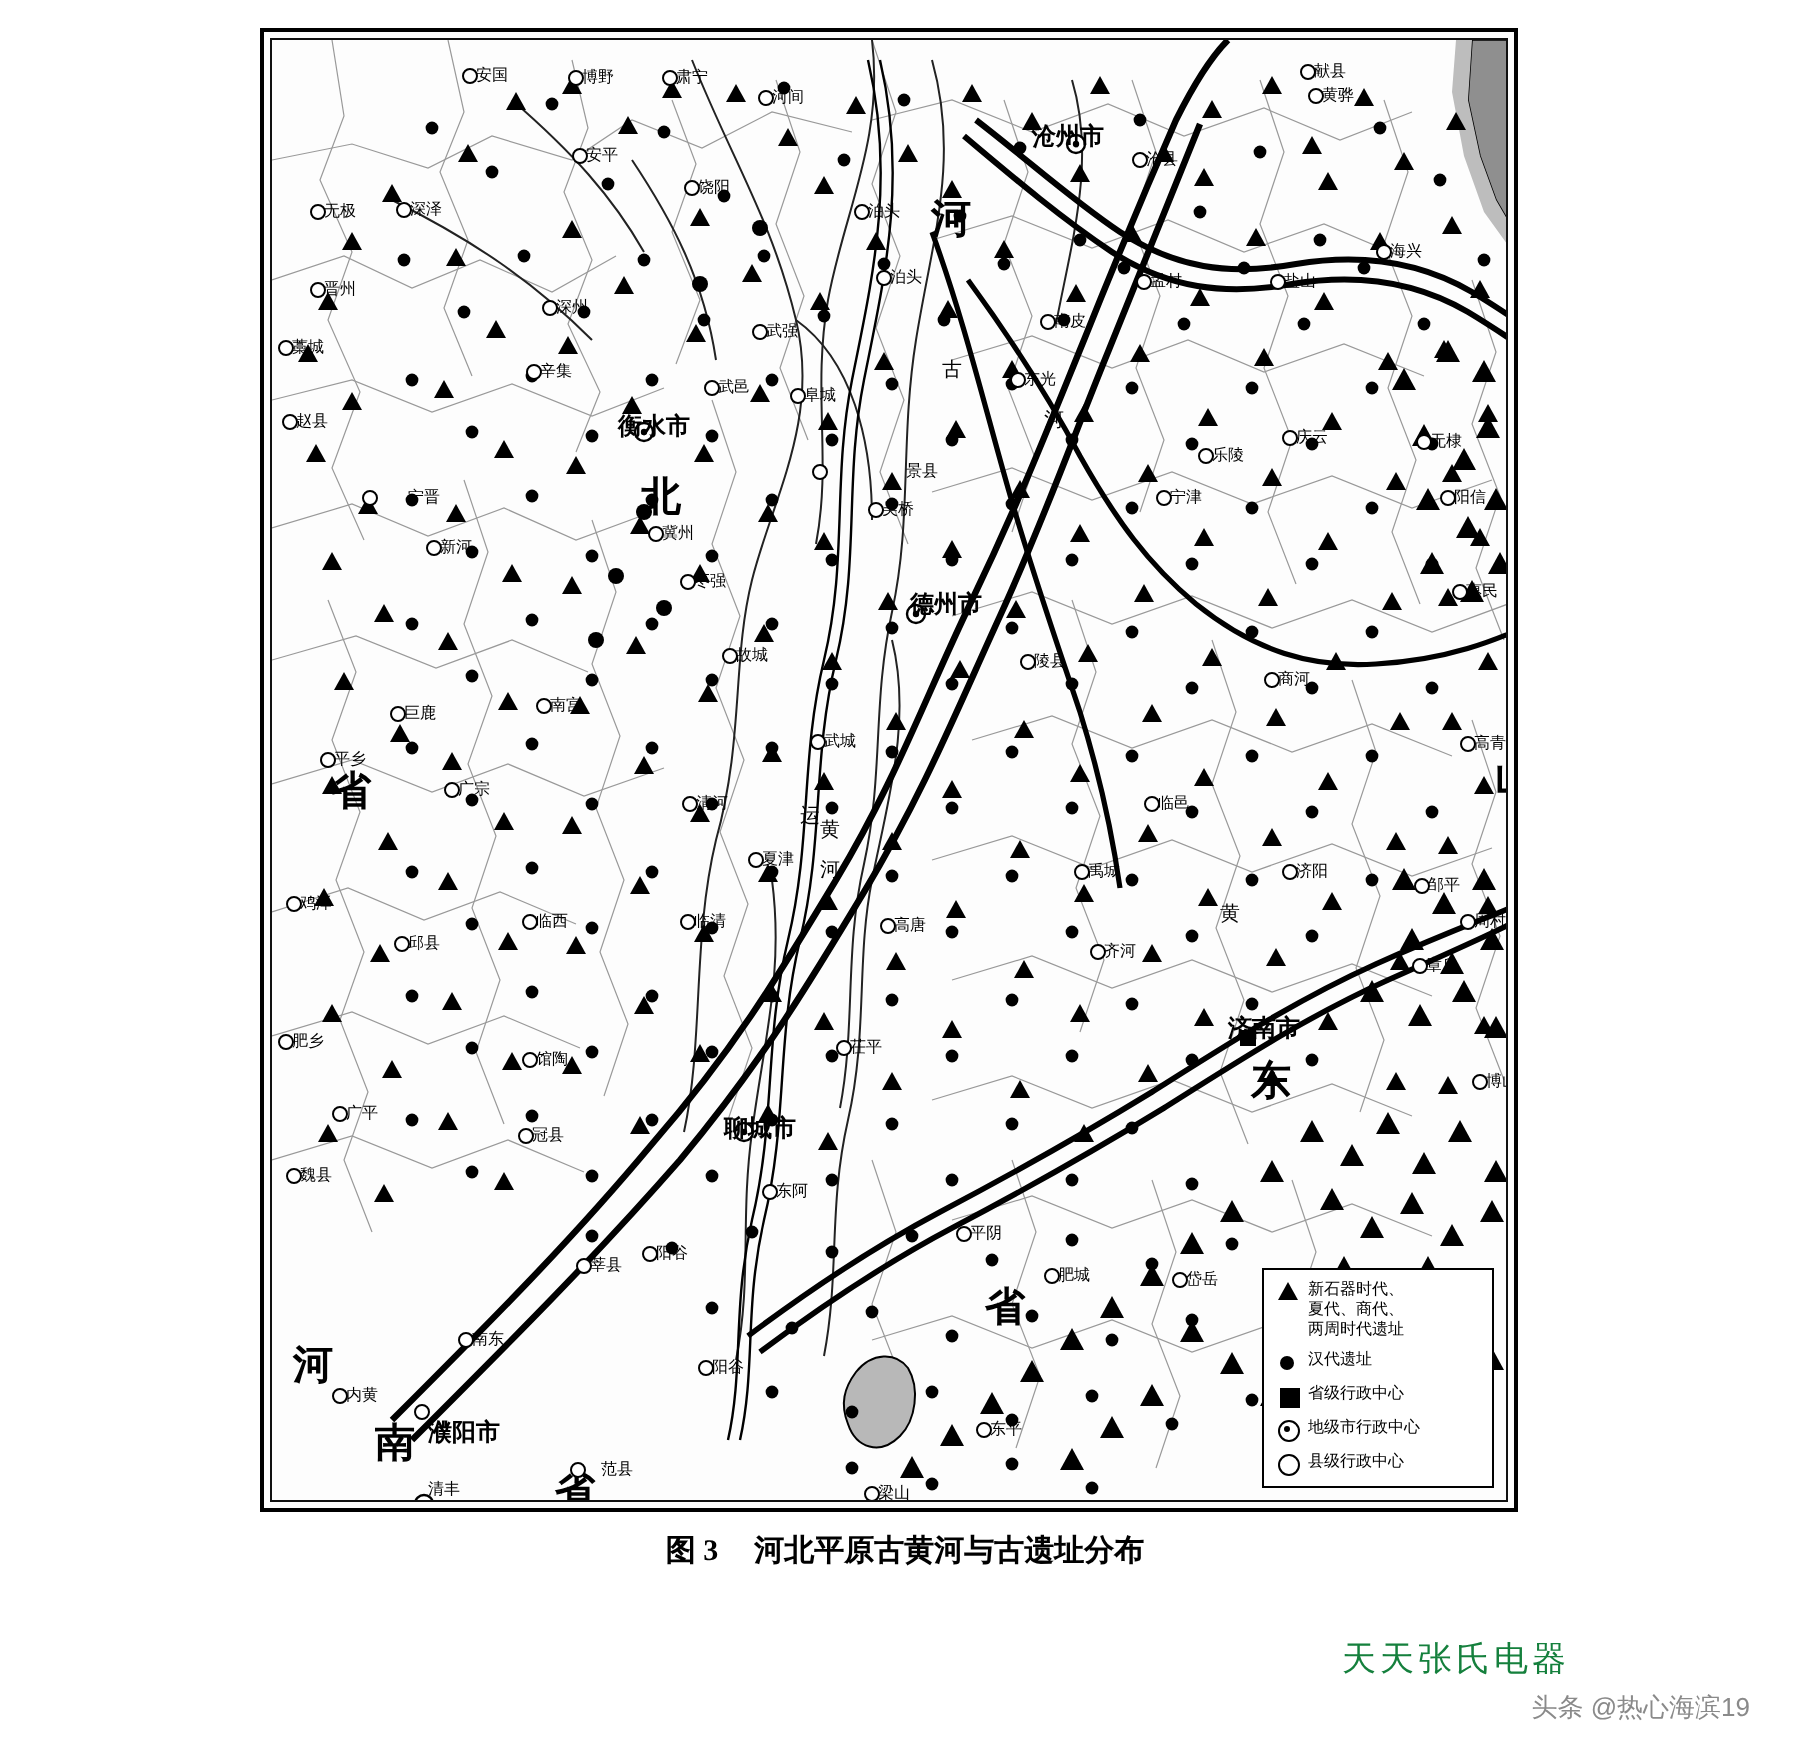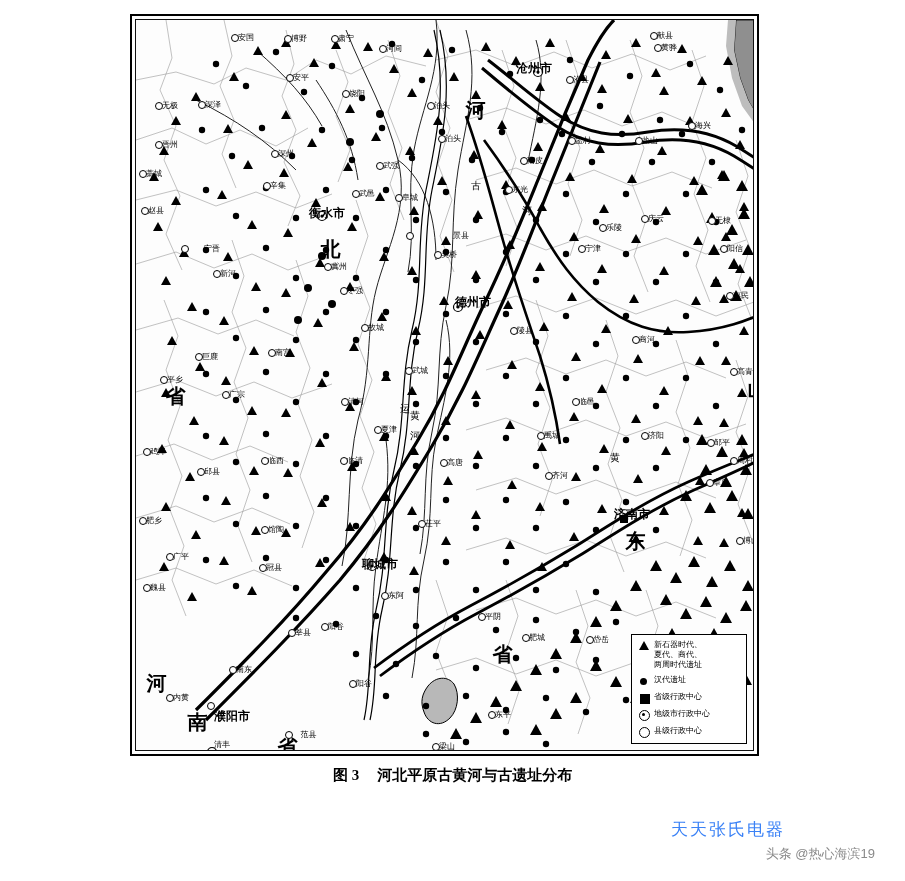--- a/index.html
+++ b/index.html
@@ -183,21 +183,21 @@
     bottom: 18px;
     font-size: 13px;
     color: #8a8a8a;
     font-family: "Liberation Sans", sans-serif;
   }
   #watermark-faint {
     position: absolute;
     right: 120px;
     bottom: 40px;
     font-size: 17px;
-    color: #3b82f6;
+    color: #15803d;
     font-family: "Liberation Sans", sans-serif;
     letter-spacing: 2px;
   }
 </style>
 </head>
 <body>
 
 <div id="page">
 
   <div id="map-frame">

